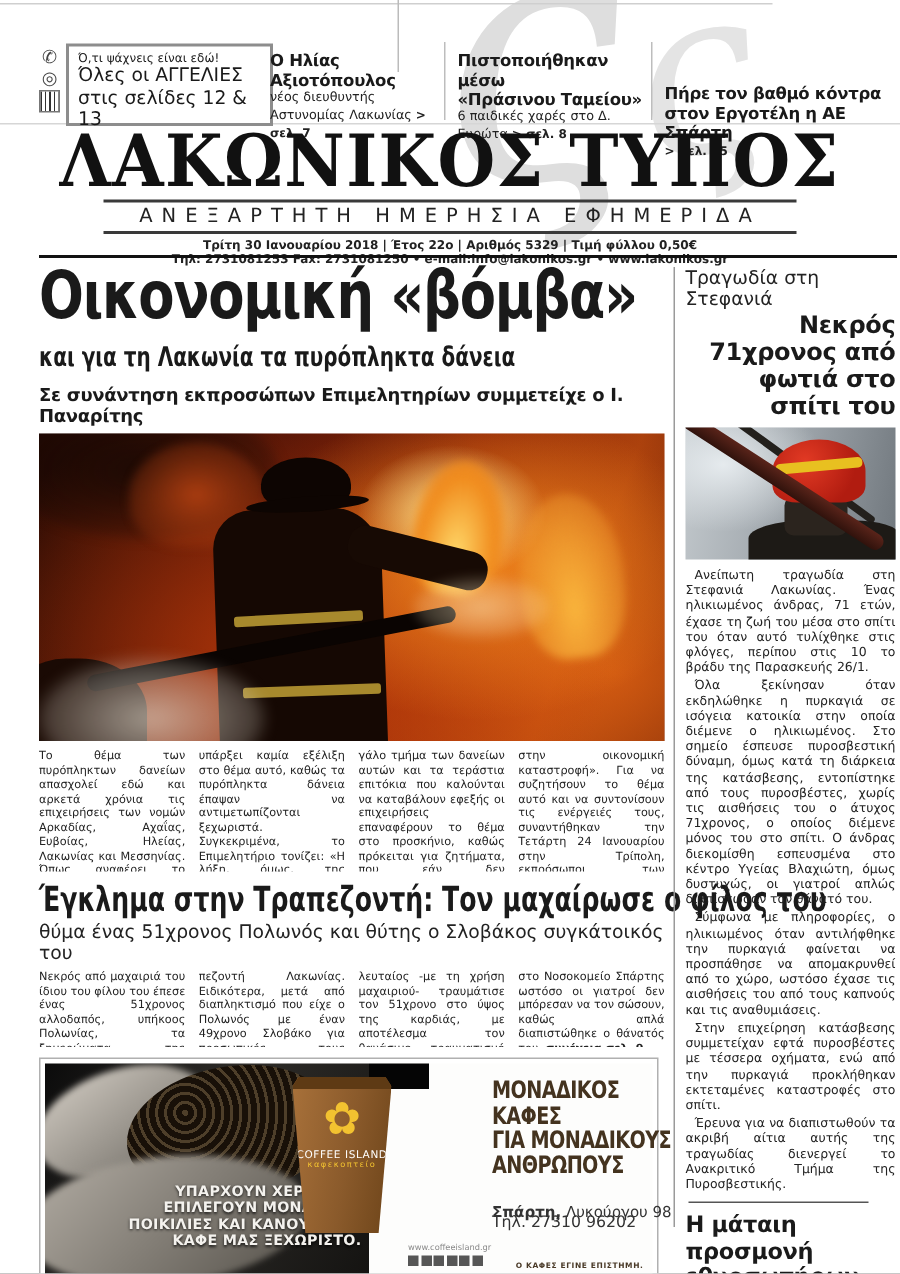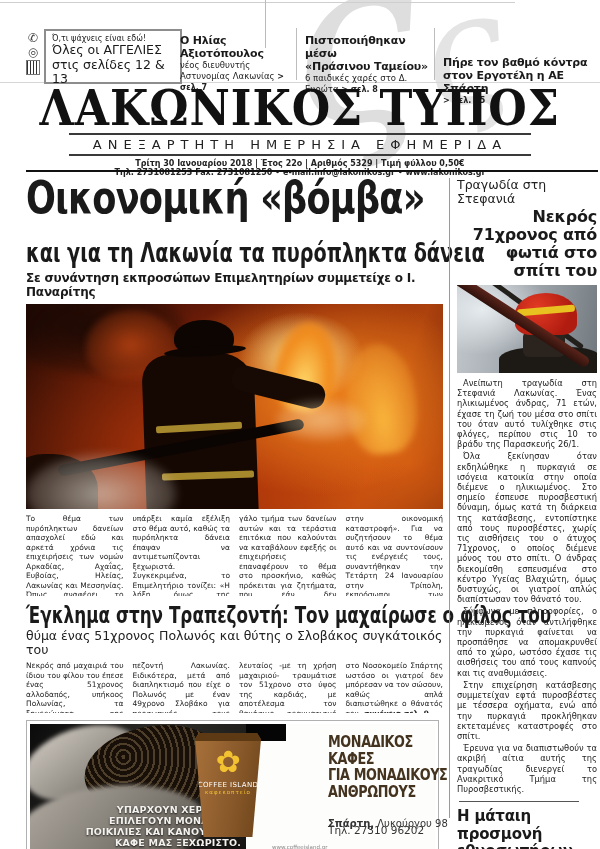--- a/index.html
+++ b/index.html
@@ -43,21 +43,21 @@
                 font-size:13px;letter-spacing:6px;padding:2px 0;color:#222;}
   .dateline{font-size:8px;font-weight:bold;margin-top:3px;color:#222;}
   .contact{font-size:8px;font-weight:bold;color:#222;}
   .rule-black{position:absolute;left:26px;top:170px;width:572px;height:2px;background:#111;z-index:2;}
   
   .main-left{position:absolute;left:26px;top:176px;width:417px;z-index:2;}
   .main-divider{position:absolute;left:449px;top:178px;width:1px;height:640px;background:#9a9a9a;z-index:2;}
   .sidebar{position:absolute;left:457px;top:178px;width:140px;z-index:2;}
   .h1a{font-weight:800;font-size:44px;line-height:44px;white-space:nowrap;}
   .h1a span{display:inline-block;transform:scaleX(0.8);transform-origin:0 50%;letter-spacing:-1px;}
-  .h1b{font-weight:800;font-size:26px;line-height:29px;white-space:nowrap;margin-top:19px;}
+  .h1b{font-weight:800;font-size:18px;line-height:29px;white-space:nowrap;margin-top:4px;}
   .h1b span{display:inline-block;transform:scaleX(0.74);transform-origin:0 50%;}
   .subhead{font-size:12px;font-weight:bold;margin-top:3px;letter-spacing:-0.2px;}
   
   .photo-main{position:relative;width:417px;height:205px;margin-top:5px;overflow:hidden;background:
     radial-gradient(ellipse 90px 65px at 66% 26%, rgba(255,236,150,.95), rgba(255,236,150,0) 70%),
     radial-gradient(ellipse 210px 140px at 70% 42%, rgba(246,140,30,.9), rgba(246,140,30,0) 75%),
     radial-gradient(ellipse 280px 210px at 38% 72%, rgba(188,58,10,.85), rgba(188,58,10,0) 80%),
     radial-gradient(ellipse 320px 230px at 92% 78%, rgba(235,105,20,.75), rgba(235,105,20,0) 80%),
     linear-gradient(110deg,#230903 0%,#521407 34%,#8a2407 60%,#a33c0c 82%,#5c1604 100%);}
   .flame{position:absolute;border-radius:50% 50% 40% 40%;filter:blur(3px);}

